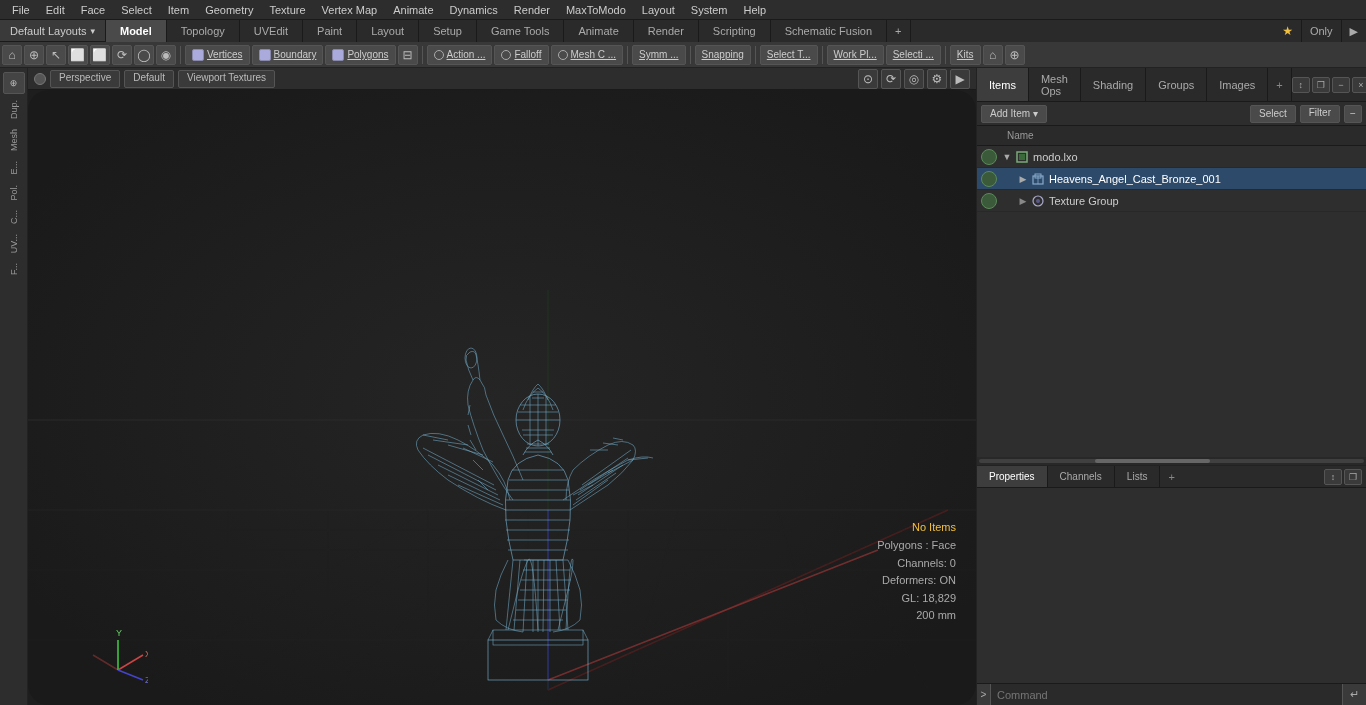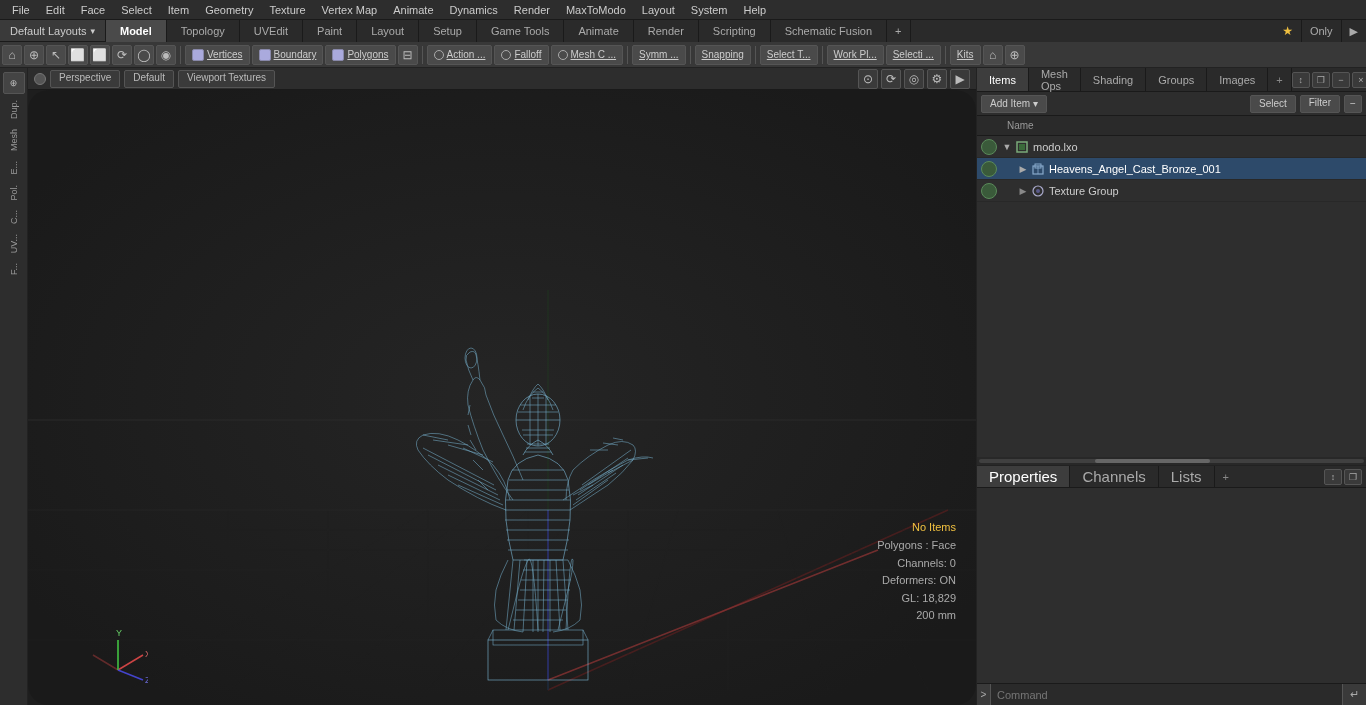--- a/index.html
+++ b/index.html
@@ -128,21 +128,21 @@
       font-size: 10px; flex-shrink: 0;
     }
 
     
     .right-panel {
       width: 390px; background: #333; border-left: 1px solid #222;
       display: flex; flex-direction: column; flex-shrink: 0;
     }
     
     .rpanel-tabs {
-      display: flex; align-items: center; height: 24px;
+      display: flex; align-items: center; height: 34px;
       background: #2a2a2a; border-bottom: 1px solid #1a1a1a;
     }
     .rpanel-tab {
       padding: 0 12px; height: 100%; display: flex; align-items: center;
       cursor: pointer; color: #aaa; font-size: 11px; border-right: 1px solid #1a1a1a;
     }
     .rpanel-tab.active { background: #3d3d3d; color: #fff; }
     .rpanel-tab-add {
       padding: 0 8px; height: 100%; display: flex; align-items: center;
       cursor: pointer; color: #888; border-right: 1px solid #1a1a1a;
@@ -215,21 +215,21 @@
     
     .properties-panel {
       height: 240px; border-top: 1px solid #222; display: flex; flex-direction: column;
     }
     .properties-tabs {
       display: flex; align-items: center; height: 22px;
       background: #2a2a2a; border-bottom: 1px solid #1a1a1a;
     }
     .prop-tab {
       padding: 0 12px; height: 100%; display: flex; align-items: center;
-      cursor: pointer; color: #aaa; font-size: 15px; border-right: 1px solid #1a1a1a;
+      cursor: pointer; color: #aaa; font-size: 10px; border-right: 1px solid #1a1a1a;
     }
     .prop-tab.active { background: #3d3d3d; color: #fff; }
     .prop-tab-add {
       padding: 0 8px; height: 100%; display: flex; align-items: center;
       cursor: pointer; color: #888;
     }
     .prop-actions {
       margin-left: auto; display: flex; align-items: center;
       padding-right: 4px; gap: 2px;
     }

